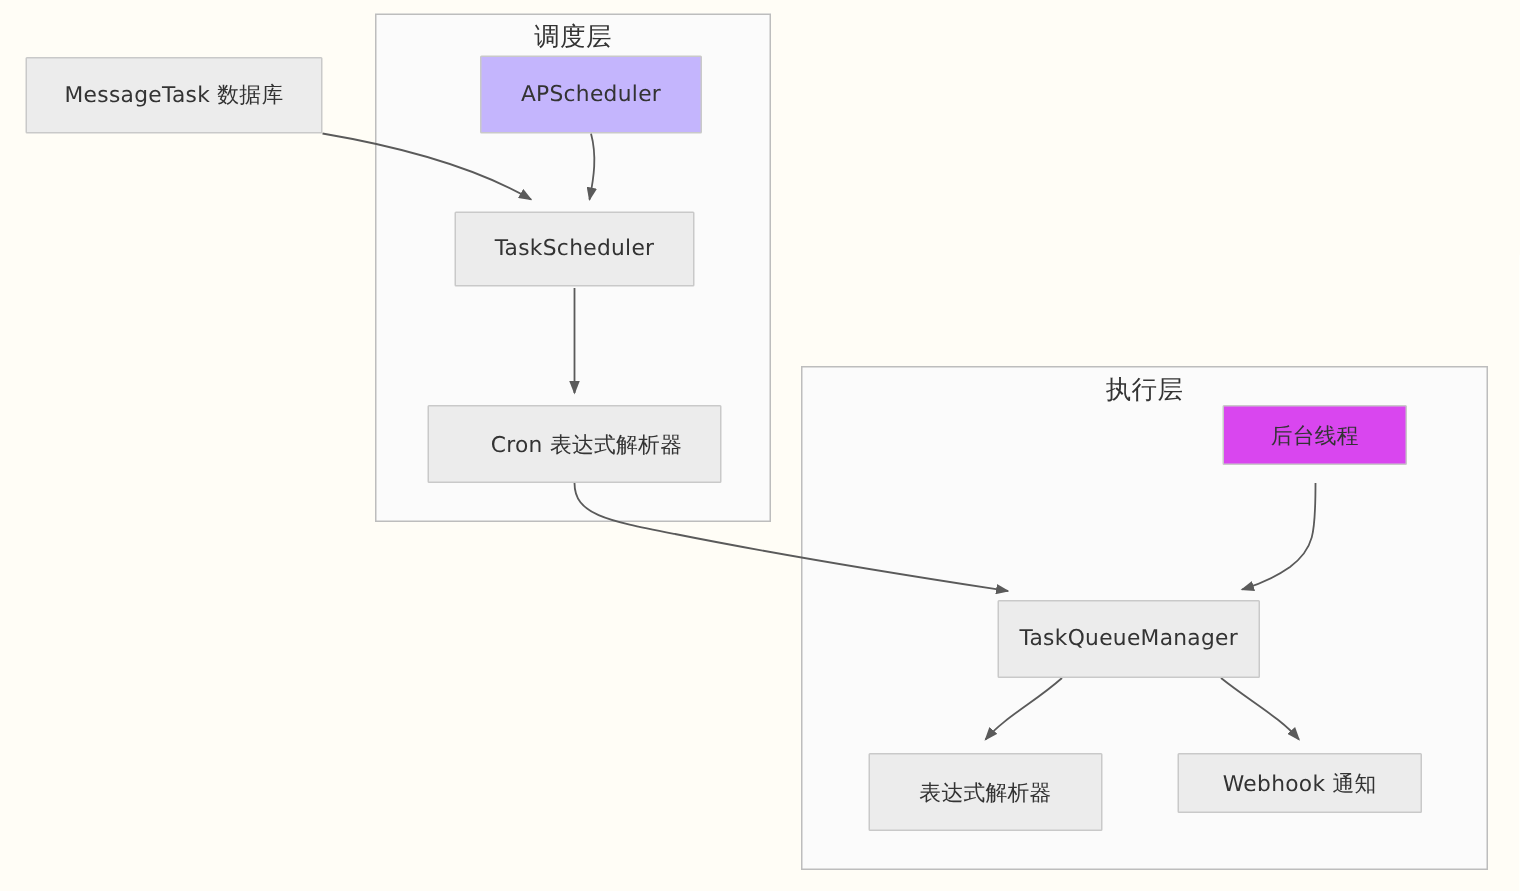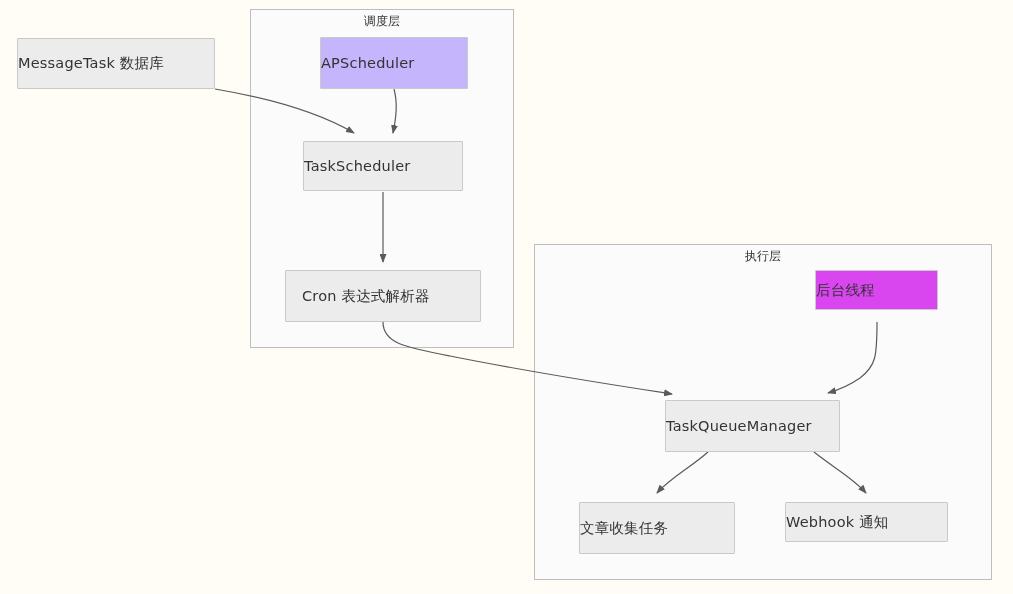--- a/index.html
+++ b/index.html
@@ -24,34 +24,34 @@
     pointer-events: none;
   }
   .cluster {
     position: absolute;
     background: #fbfbfb;
     border: 1px solid #bdbdbd;
     box-sizing: border-box;
   }
   .cluster-label {
     position: absolute;
-    font-size: 12px;
+    font-size: 17px;
     color: #333333;
     white-space: nowrap;
     transform: translateX(-50%);
     letter-spacing: 0.2px;
   }
   .node {
     position: absolute;
     background: #ececec;
     border: 1px solid #c9c9c9;
     box-sizing: border-box;
     display: flex;
     align-items: center;
-    justify-content: flex-start;
+    justify-content: center;
     border-radius: 1px;
   }
   .node-label {
     font-size: 14.5px;
     color: #333333;
     white-space: nowrap;
     letter-spacing: 0.2px;
     text-align: center;
   }
 </style>
@@ -101,20 +101,20 @@
 
   <div class="node" id="node-background-thread" style="left: 815px; top: 270px; width: 123px; height: 40px; background: #d946ef; border-color: rgb(201, 201, 201);">
     <span class="node-label">后台线程</span>
   </div>
 
   <div class="node" id="node-task-queue-manager" style="left: 665px; top: 400px; width: 175px; height: 52px; background: rgb(236, 236, 236); border-color: rgb(201, 201, 201);">
     <span class="node-label">TaskQueueManager</span>
   </div>
 
   <div class="node" id="node-article-collect-task" style="left: 579px; top: 502px; width: 156px; height: 52px; background: rgb(236, 236, 236); border-color: rgb(201, 201, 201);">
-    <span class="node-label">文章收集任务</span>
+    <span class="node-label">表达式解析器</span>
   </div>
 
   <div class="node" id="node-webhook-notify" style="left: 785px; top: 502px; width: 163px; height: 40px; background: rgb(236, 236, 236); border-color: rgb(201, 201, 201);">
     <span class="node-label">Webhook 通知</span>
   </div>
 
 </div>
 
 </body></html>

